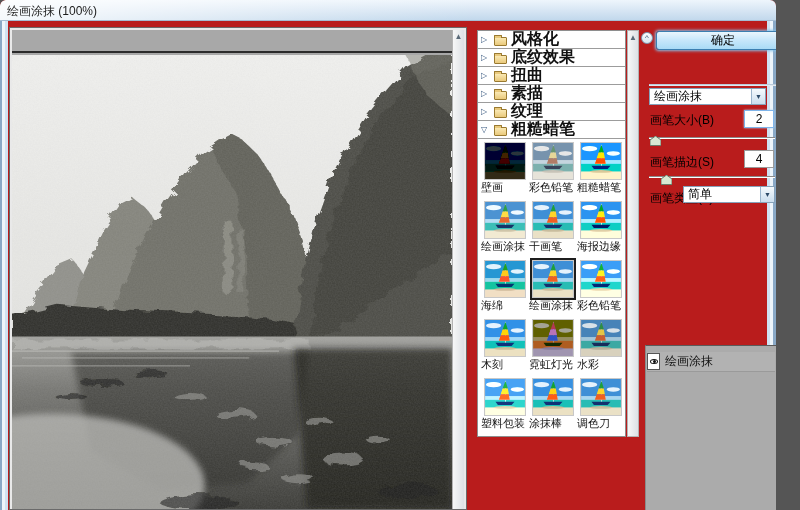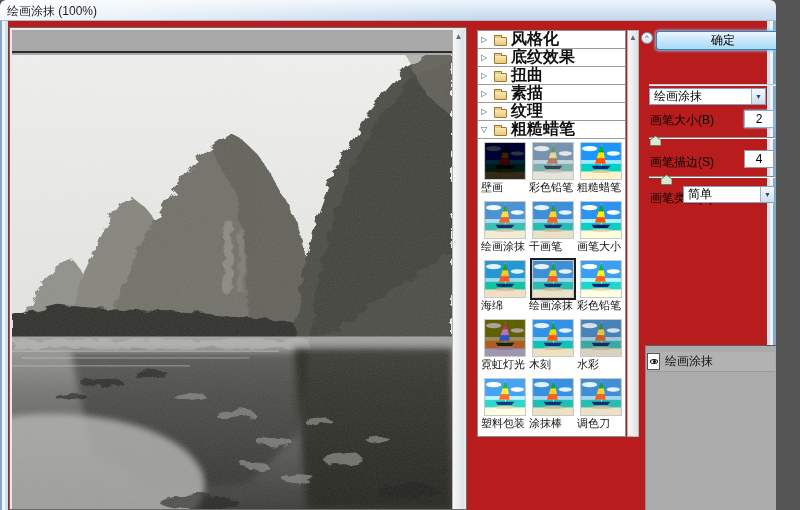--- a/index.html
+++ b/index.html
@@ -312,21 +312,21 @@
         <rect class="t-sea" y="22" width="42" height="9"></rect>
         <rect class="t-sand" y="30" width="42" height="8"></rect>
         <line class="t-mast" x1="21.5" y1="2" x2="21.5" y2="25"></line>
         <polygon class="t-sail-g" points="21.5,2 18.5,10 24,10"></polygon>
         <polygon class="t-sail-y" points="18.5,10 16.5,16 25,16 24,10"></polygon>
         <polygon class="t-sail-r" points="16.5,16 14.5,22 26,22 25,16"></polygon>
         <polygon class="t-hull" points="11,24 31,24 28,27.5 13.5,27.5"></polygon>
         <ellipse fill="#c9bd9e" cx="21" cy="30" rx="12" ry="1.5"></ellipse>
       </svg>
     </div>
-    <div class="th-label">画笔大小</div>
+    <div class="th-label">海报边缘</div>
   </div>
         <div class="thumb-cell v-sponge">
     <div class="thumbbox">
       <svg viewBox="0 0 42 38">
         <rect class="t-sky" width="42" height="24"></rect>
         <rect class="t-glow" y="18" width="42" height="5"></rect>
         <ellipse class="t-cloud" cx="9" cy="6" rx="8" ry="2.8"></ellipse>
         <ellipse class="t-cloud" cx="34" cy="11" rx="7" ry="2.4"></ellipse>
         <rect class="t-sea" y="22" width="42" height="9"></rect>
         <rect class="t-sand" y="30" width="42" height="8"></rect>
@@ -371,57 +371,57 @@
         <line class="t-mast" x1="21.5" y1="2" x2="21.5" y2="25"></line>
         <polygon class="t-sail-g" points="21.5,2 18.5,10 24,10"></polygon>
         <polygon class="t-sail-y" points="18.5,10 16.5,16 25,16 24,10"></polygon>
         <polygon class="t-sail-r" points="16.5,16 14.5,22 26,22 25,16"></polygon>
         <polygon class="t-hull" points="11,24 31,24 28,27.5 13.5,27.5"></polygon>
         <ellipse fill="#c9bd9e" cx="21" cy="30" rx="12" ry="1.5"></ellipse>
       </svg>
     </div>
     <div class="th-label">彩色铅笔</div>
   </div>
+        <div class="thumb-cell v-cutout">
+    <div class="thumbbox">
+      <svg viewBox="0 0 42 38">
+        <rect class="t-sky" width="42" height="24"></rect>
+        <rect class="t-glow" y="18" width="42" height="5"></rect>
+        <ellipse class="t-cloud" cx="9" cy="6" rx="8" ry="2.8"></ellipse>
+        <ellipse class="t-cloud" cx="34" cy="11" rx="7" ry="2.4"></ellipse>
+        <rect class="t-sea" y="22" width="42" height="9"></rect>
+        <rect class="t-sand" y="30" width="42" height="8"></rect>
+        <line class="t-mast" x1="21.5" y1="2" x2="21.5" y2="25"></line>
+        <polygon class="t-sail-g" points="21.5,2 18.5,10 24,10"></polygon>
+        <polygon class="t-sail-y" points="18.5,10 16.5,16 25,16 24,10"></polygon>
+        <polygon class="t-sail-r" points="16.5,16 14.5,22 26,22 25,16"></polygon>
+        <polygon class="t-hull" points="11,24 31,24 28,27.5 13.5,27.5"></polygon>
+        <ellipse fill="#c9bd9e" cx="21" cy="30" rx="12" ry="1.5"></ellipse>
+      </svg>
+    </div>
+    <div class="th-label">木刻</div>
+  </div>
         <div class="thumb-cell v-neon">
     <div class="thumbbox">
       <svg viewBox="0 0 42 38">
         <rect class="t-sky" width="42" height="24"></rect>
         <rect class="t-glow" y="18" width="42" height="5"></rect>
         <ellipse class="t-cloud" cx="9" cy="6" rx="8" ry="2.8"></ellipse>
         <ellipse class="t-cloud" cx="34" cy="11" rx="7" ry="2.4"></ellipse>
         <rect class="t-sea" y="22" width="42" height="9"></rect>
         <rect class="t-sand" y="30" width="42" height="8"></rect>
         <line class="t-mast" x1="21.5" y1="2" x2="21.5" y2="25"></line>
         <polygon class="t-sail-g" points="21.5,2 18.5,10 24,10"></polygon>
         <polygon class="t-sail-y" points="18.5,10 16.5,16 25,16 24,10"></polygon>
         <polygon class="t-sail-r" points="16.5,16 14.5,22 26,22 25,16"></polygon>
         <polygon class="t-hull" points="11,24 31,24 28,27.5 13.5,27.5"></polygon>
         <ellipse fill="#c9bd9e" cx="21" cy="30" rx="12" ry="1.5"></ellipse>
       </svg>
     </div>
     <div class="th-label">霓虹灯光</div>
-  </div>
-        <div class="thumb-cell v-cutout">
-    <div class="thumbbox">
-      <svg viewBox="0 0 42 38">
-        <rect class="t-sky" width="42" height="24"></rect>
-        <rect class="t-glow" y="18" width="42" height="5"></rect>
-        <ellipse class="t-cloud" cx="9" cy="6" rx="8" ry="2.8"></ellipse>
-        <ellipse class="t-cloud" cx="34" cy="11" rx="7" ry="2.4"></ellipse>
-        <rect class="t-sea" y="22" width="42" height="9"></rect>
-        <rect class="t-sand" y="30" width="42" height="8"></rect>
-        <line class="t-mast" x1="21.5" y1="2" x2="21.5" y2="25"></line>
-        <polygon class="t-sail-g" points="21.5,2 18.5,10 24,10"></polygon>
-        <polygon class="t-sail-y" points="18.5,10 16.5,16 25,16 24,10"></polygon>
-        <polygon class="t-sail-r" points="16.5,16 14.5,22 26,22 25,16"></polygon>
-        <polygon class="t-hull" points="11,24 31,24 28,27.5 13.5,27.5"></polygon>
-        <ellipse fill="#c9bd9e" cx="21" cy="30" rx="12" ry="1.5"></ellipse>
-      </svg>
-    </div>
-    <div class="th-label">木刻</div>
   </div>
         <div class="thumb-cell v-watercolor">
     <div class="thumbbox">
       <svg viewBox="0 0 42 38">
         <rect class="t-sky" width="42" height="24"></rect>
         <rect class="t-glow" y="18" width="42" height="5"></rect>
         <ellipse class="t-cloud" cx="9" cy="6" rx="8" ry="2.8"></ellipse>
         <ellipse class="t-cloud" cx="34" cy="11" rx="7" ry="2.4"></ellipse>
         <rect class="t-sea" y="22" width="42" height="9"></rect>
         <rect class="t-sand" y="30" width="42" height="8"></rect>

